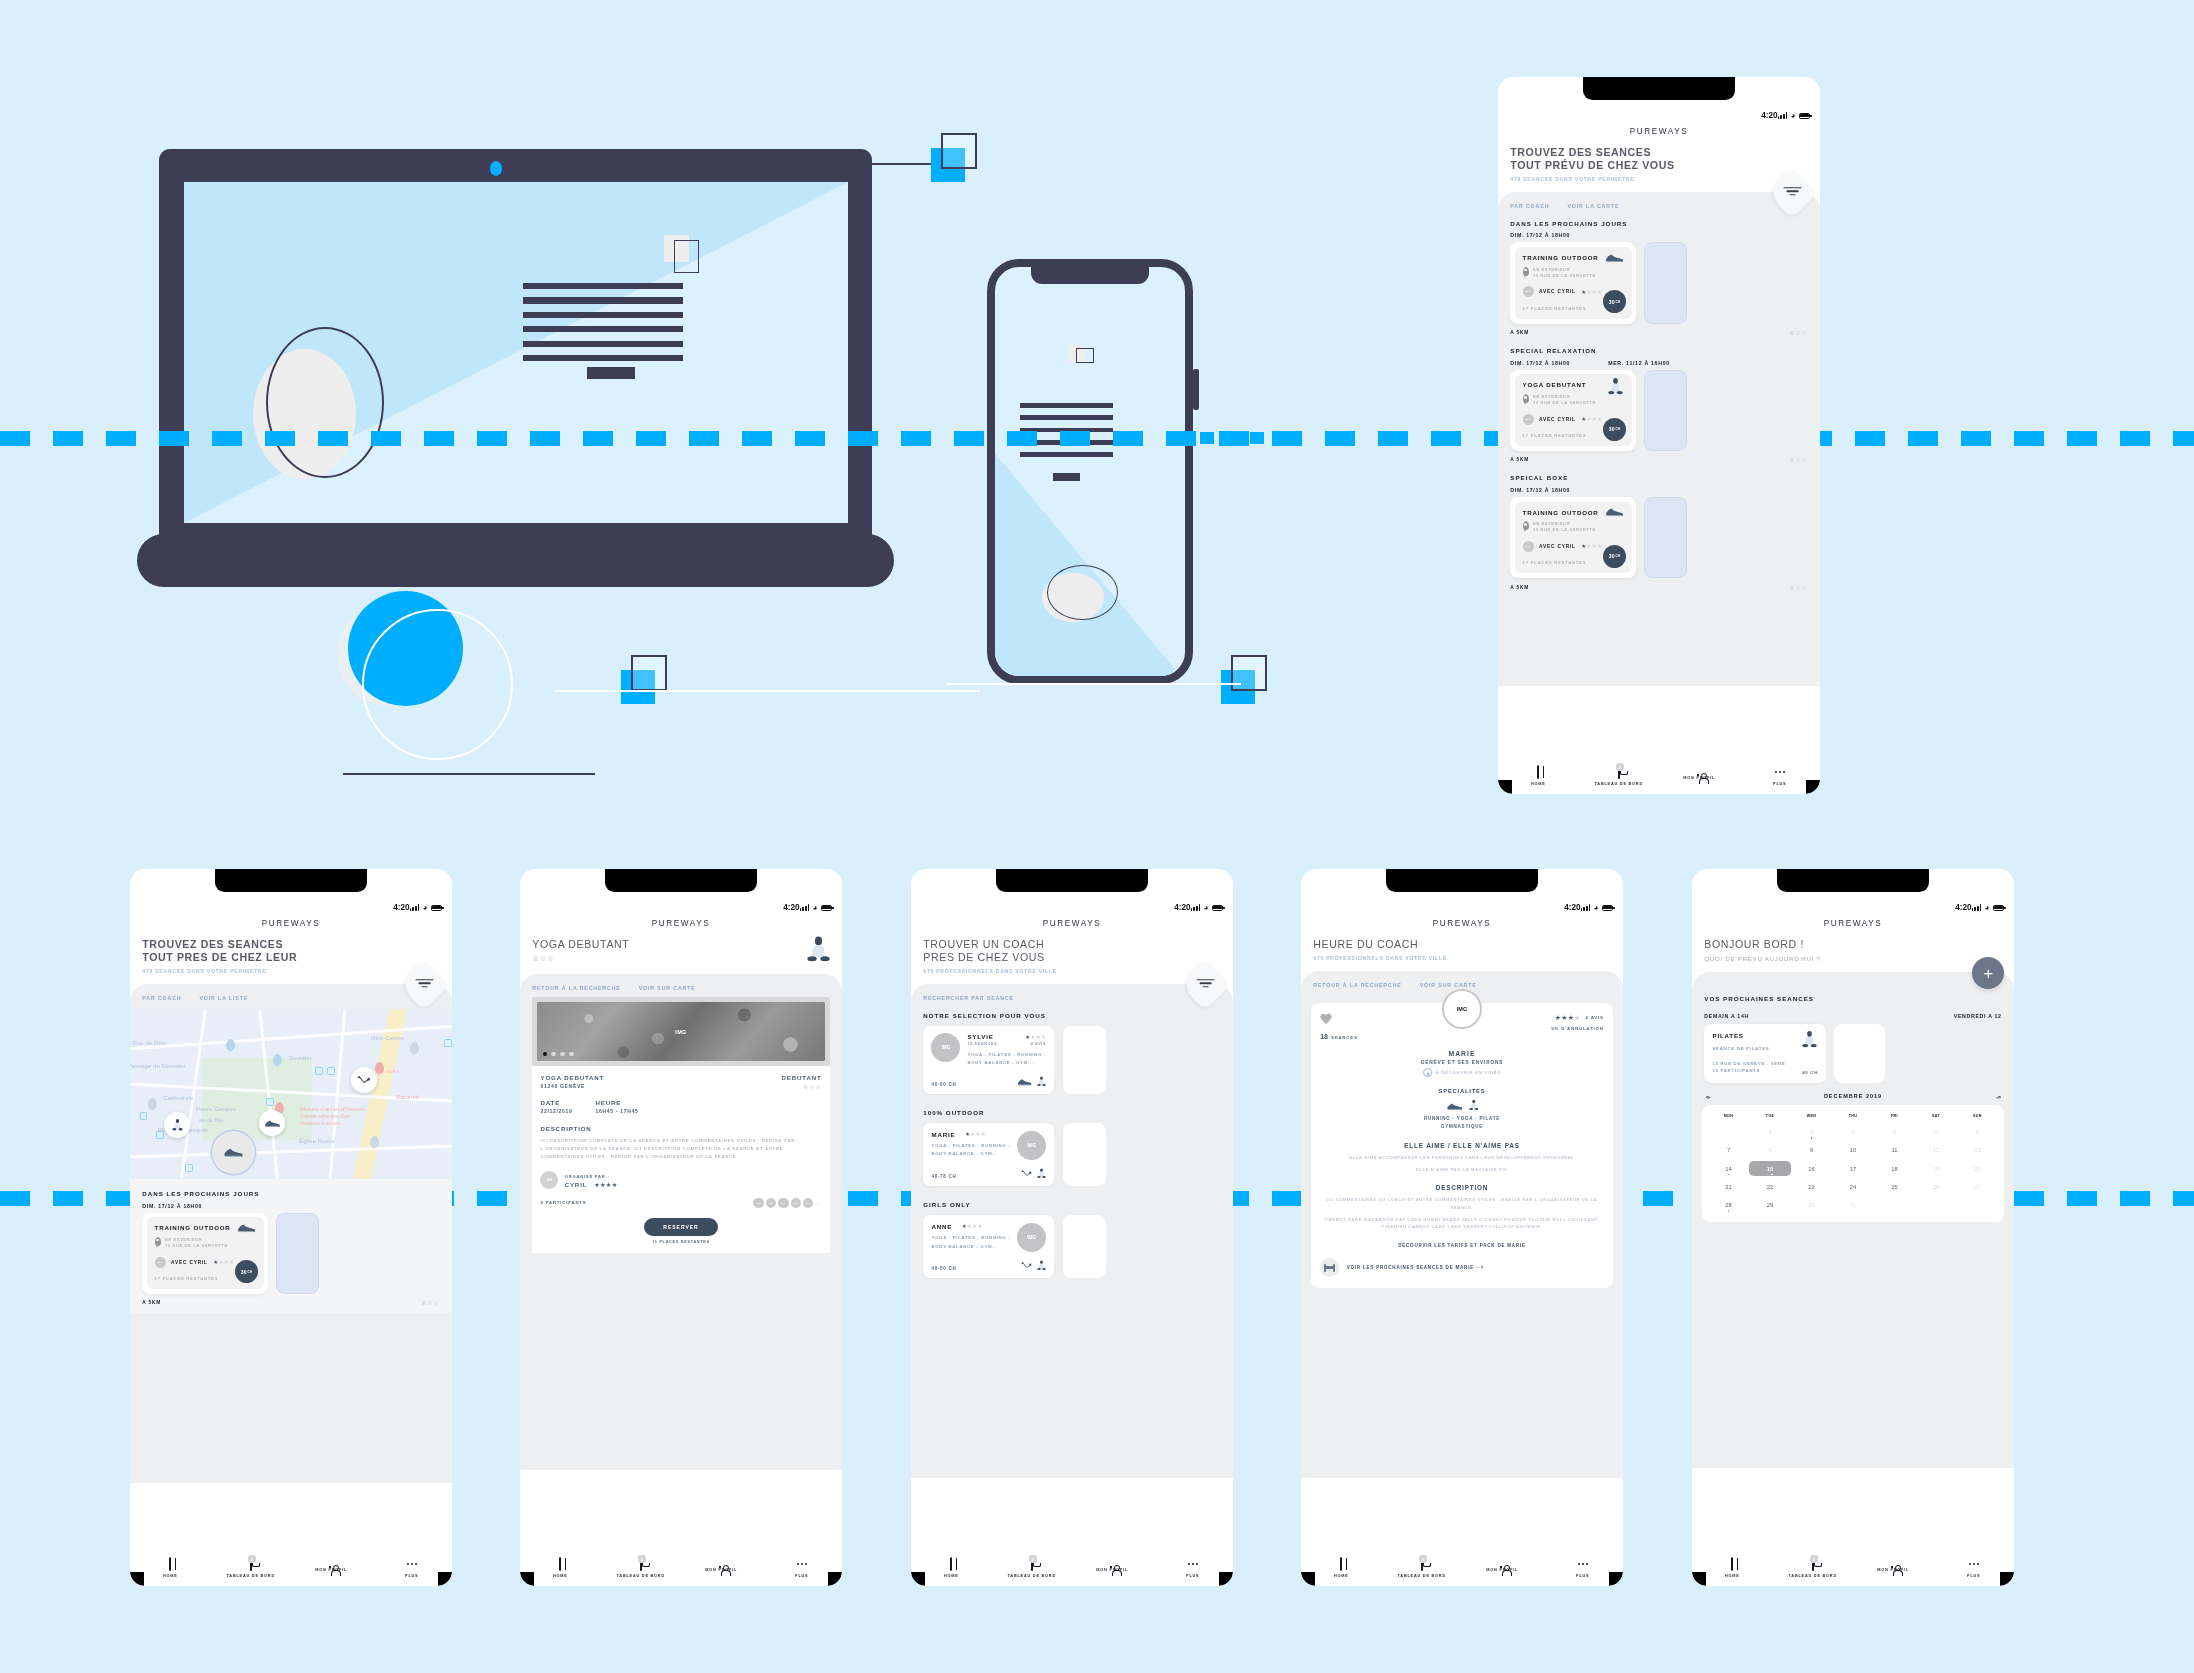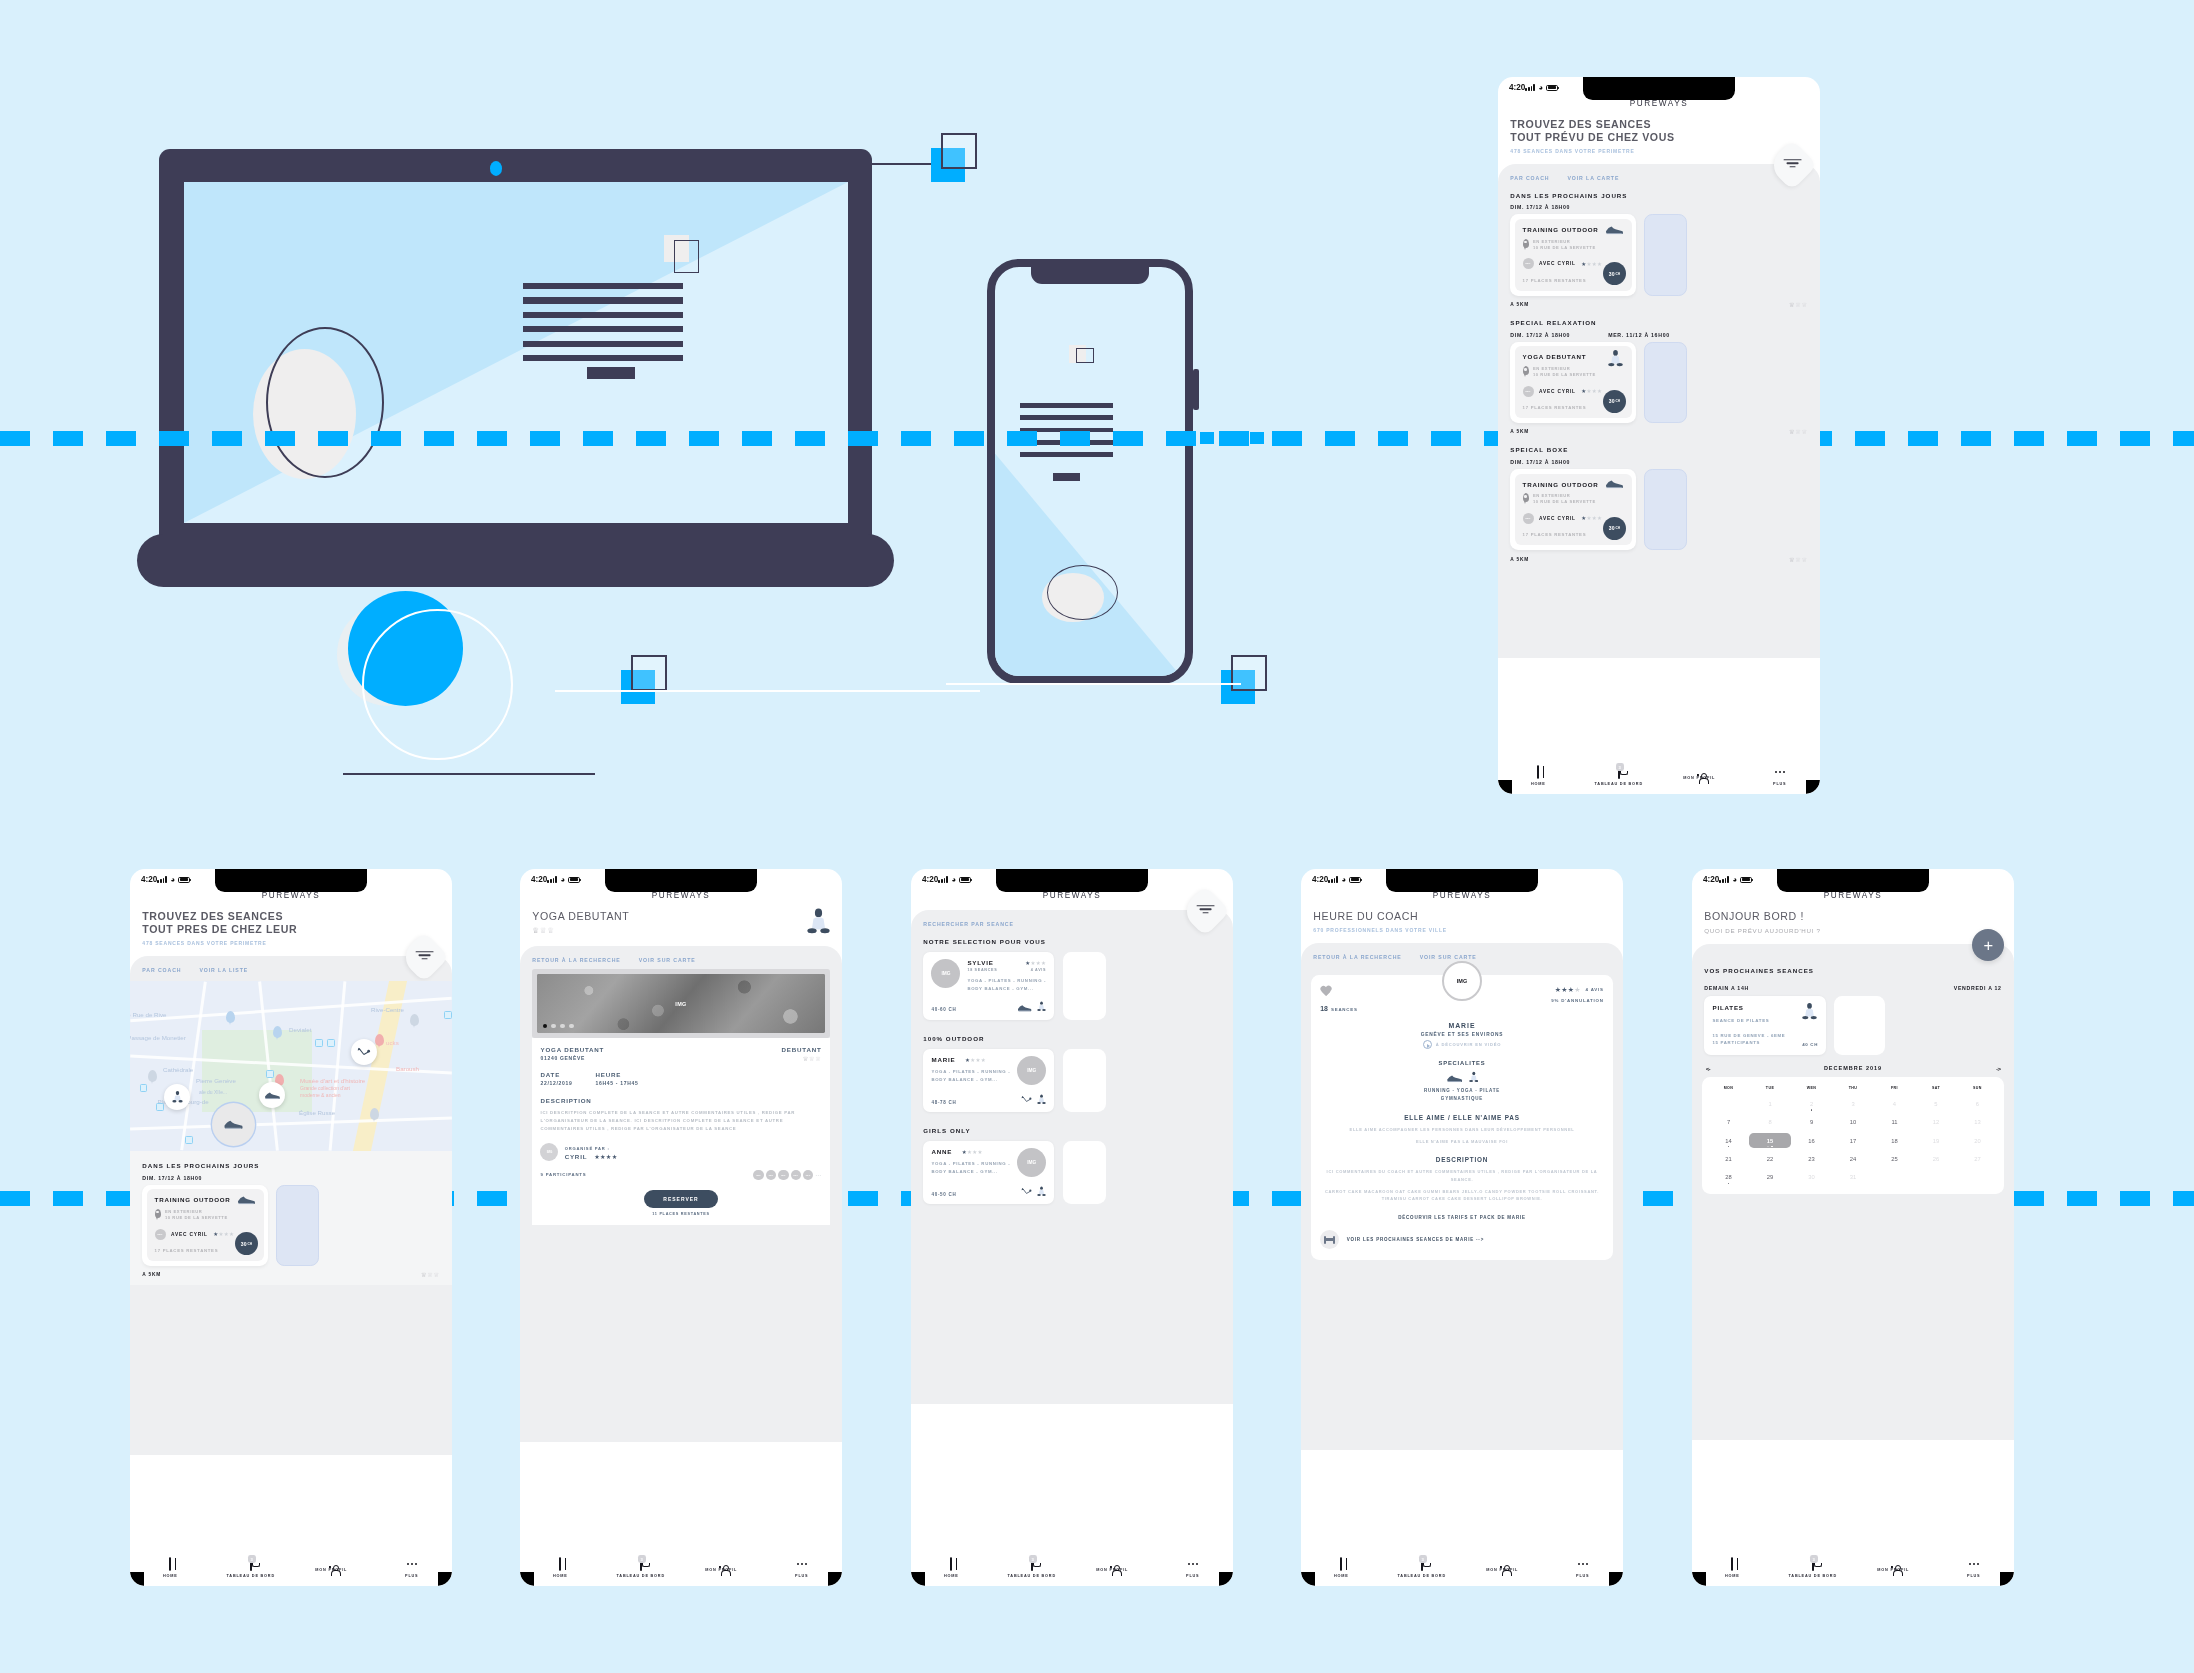--- a/index.html
+++ b/index.html
@@ -62,22 +62,22 @@
   .bp-side { position:absolute; left:204px; top:110px; width:5.5px;height:41px;background:#3e3d56;border-radius:2.1px; }
   .bp-dashes { position:absolute; left:1200px; top:432px; width:75px;height:12.3px;
      background-image:repeating-linear-gradient(to right,#00aeff 0,#00aeff 13.7px,rgba(0,0,0,0) 13.7px,rgba(0,0,0,0) 25px); }
   .bp-rule { position:absolute; left:946px; top:683px; width:295px;height:2.1px;background:#ffffff; }
 
   
   .phone { position:absolute; background:#fff; overflow:hidden; }
   .phone .notch { position:absolute; left:50%; transform:translateX(-50%); top:0;
       background:#000; border-radius:0 0 9.6px 9.6px; }
   .phone .corner { position:absolute; width:13.7px;height:13.7px;background:#000; }
-  .statusbar { position:relative; display:flex; justify-content:flex-start; align-items:center;
-     padding:6.2px 9.6px 0 11px; font-size:8.2px; font-weight:bold; color:#111; }
+  .statusbar { position:relative; display:flex; justify-content:flex-end; align-items:center;
+     padding:6.2px 9.6px 0 11px; font-size:8.2px; font-weight:bold; color:#111;margin-top:28px; }
   .sb-icons { display:flex; align-items:center; gap:3.4px; }
   .sig { display:flex; align-items:flex-end; gap:1px; height:6.9px; }
   .sig i { width:1.7px; background:#111; border-radius:0.7px; }
   .sig i:nth-child(1){height:2.7px}.sig i:nth-child(2){height:4.1px}.sig i:nth-child(3){height:5.5px}.sig i:nth-child(4){height:6.9px}
   .wifi { font-size:7.5px; line-height:1; color:#111; }
   .batt { width:11.7px;height:6.2px;border:1px solid #111;border-radius:1.7px;position:relative; }
   .batt:after{content:"";position:absolute;left:0.7px;top:0.7px;right:0.7px;bottom:0.7px;background:#111;border-radius:0.7px;}
   .batt:before{content:"";position:absolute;right:-2.1px;top:1.7px;width:1.1px;height:2.1px;background:#111;border-radius:0 0.7px 0.7px 0;}
 
   .brand { text-align:center; font-size:8.2px; letter-spacing:1.6px; color:#2f2f3c; margin-top:6.9px; font-weight:400;}
@@ -799,20 +799,26 @@
           <i></i>
           <i></i>
           <i></i>
           <i></i>
         </span>
       <span class="wifi">◕</span>
       <span class="batt"></span>
     </span>
   </div>
   <div class="brand">PUREWAYS</div>
+  <div class="hero">
+    <h1 style="font-weight:normal;">
+      <span>TROUVER UN COACH</span><br><span>PRES DE CHEZ VOUS</span>
+    </h1>
+    <div class="sub">670 PROFESSIONNELS DANS VOTRE VILLE</div>
+  </div>
   <div class="sheet" style="height:494px;">
     <div class="filter-fab">
       <div class="bars">
           <i></i>
           <i></i>
           <i></i>
         </div>
     </div>
     <div class="tabrow">
       <span>RECHERCHER PAR SEANCE</span>

